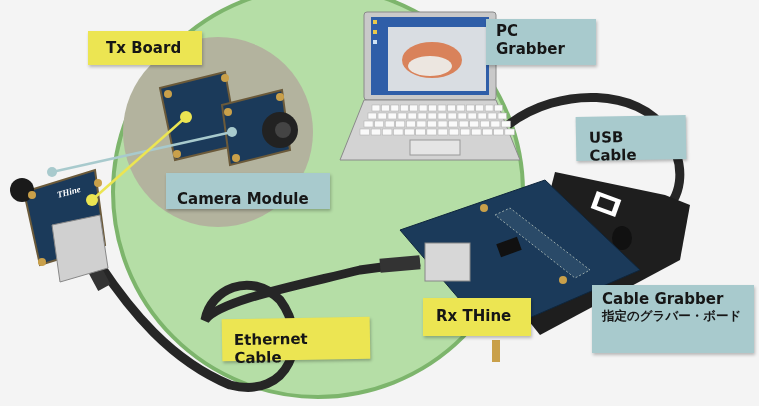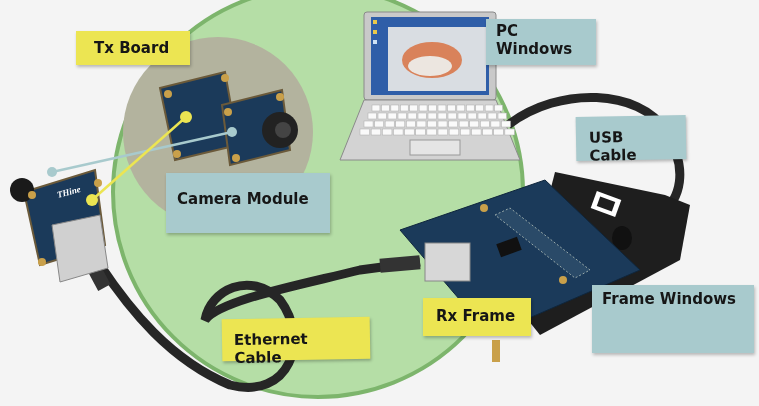--- a/index.html
+++ b/index.html
@@ -130,29 +130,30 @@
   <polygon points="52,225 100,215 108,268 60,282" fill="#d0d0d0" stroke="#888"></polygon>
 
   <line x1="52" y1="172" x2="232" y2="132" stroke="#a8cacd" stroke-width="2.5"></line>
   <circle cx="52" cy="172" r="5" fill="#a8cacd"></circle>
     <circle cx="232" cy="132" r="5" fill="#a8cacd"></circle>
   <line x1="92" y1="200" x2="186" y2="117" stroke="#ece552" stroke-width="2.5"></line>
   <circle cx="92" cy="200" r="6" fill="#ece552"></circle>
     <circle cx="186" cy="117" r="6" fill="#ece552"></circle>
 </svg>
 
-<div class="label yellow" style="left:76px;top:31px;width:114px;height:34px;padding-left:18px;padding-top:8px;">Tx Board</div>
+<div class="label yellow" style="left:88px;top:31px;width:114px;height:34px;padding-left:18px;padding-top:8px;">Tx Board</div>
 
 <div class="label blue" style="left:486px;top:19px;width:110px;height:46px;padding:3px 10px;">
-  <span style="display:block">PC Windows</span>
+  <span style="display:block">PC Grabber</span>
 </div>
 
 <div class="label blue" style="left:576px;top:116px;width:110px;height:44px;padding-top:12px;padding-left:13px;transform:rotate(-1deg);">USB Cable</div>
 
-<div class="label blue" style="left:166px;top:173px;width:164px;height:60px;padding-top:17px;padding-left:11px;">Camera Module</div>
+<div class="label blue" style="left:166px;top:173px;width:164px;height:36px;padding-top:17px;padding-left:11px;">Camera Module</div>
 
 <div class="label blue" style="left:592px;top:285px;width:162px;height:68px;padding:5px 10px;">
-  <span style="display:block">Frame Windows</span>
+  <span style="display:block">Cable Grabber</span>
+  <span class="sub">指定のグラバー・ボード</span>
 </div>
 
 <div class="label yellow" style="left:222px;top:318px;width:148px;height:42px;padding-top:12px;padding-left:12px;transform:rotate(-1deg);">Ethernet Cable</div>
 
-<div class="label yellow" style="left:423px;top:298px;width:108px;height:38px;padding-top:9px;padding-left:13px;">Rx Frame</div>
+<div class="label yellow" style="left:423px;top:298px;width:108px;height:38px;padding-top:9px;padding-left:13px;">Rx THine</div>
 
 </body></html>

